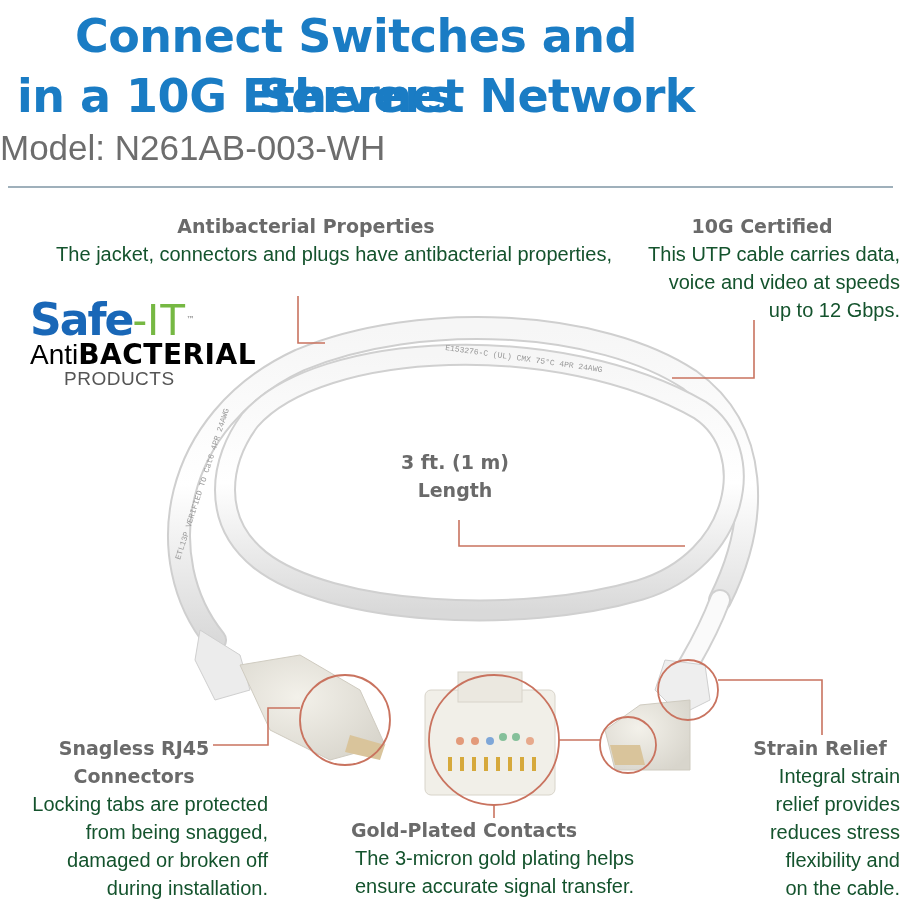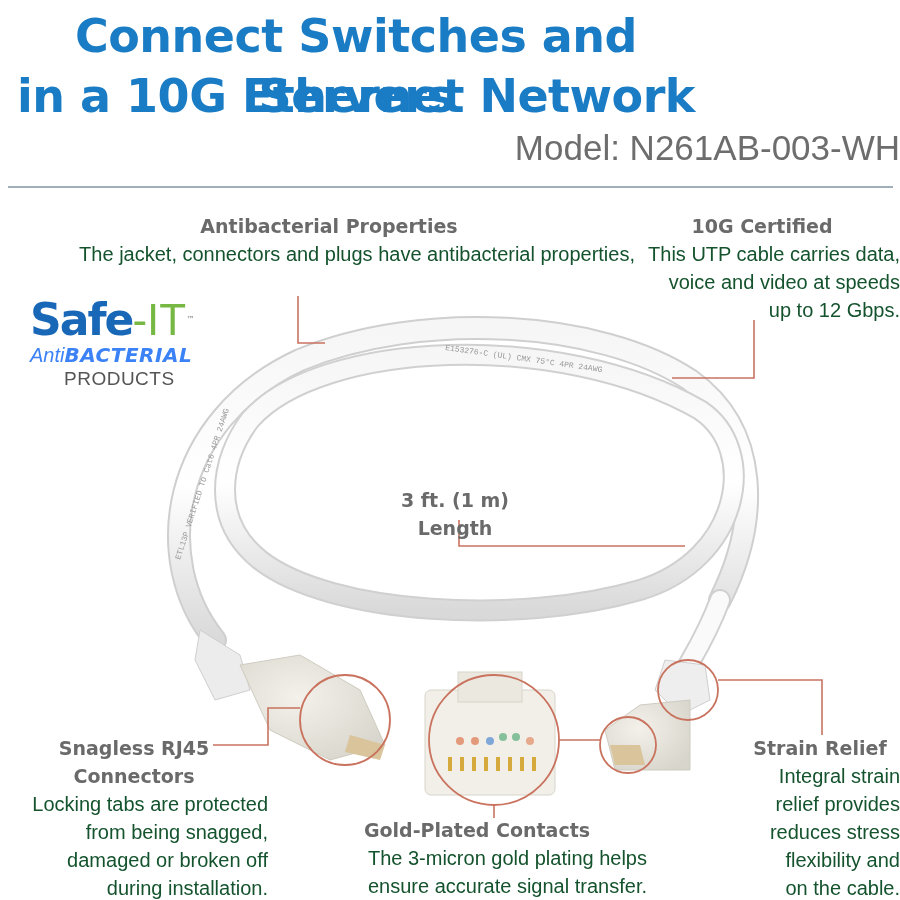--- a/index.html
+++ b/index.html
@@ -7,40 +7,40 @@
     .abs { position: absolute; }
 
     .headline {
       left: 0; width: 712px; text-align: center;
       color: #1a7cc4; font-weight: bold; font-family: "DejaVu Sans", sans-serif;
       font-size: 46px; letter-spacing: -0.5px; line-height: 60px;
     }
     #h1 { top: 6px; }
     #h2 { top: 66px; }
     #model {
-      top: 126px; left: 0; width: 900px; text-align: right;
+      top: 126px; left: 0; width: 900px; text-align: left;
       color: #6d6d6d; font-size: 35px; line-height: 44px; font-family: "Liberation Sans Narrow", "Liberation Sans", sans-serif;
     }
     #divider { top: 186px; left: 8px; width: 885px; height: 2px; background: #9fb0bb; }
 
     .ftitle { color: #6a6a6a; font-weight: bold; font-size: 19px; line-height: 28px; text-align: center; font-family: "DejaVu Sans", sans-serif; }
     .fdesc  { color: #14532d; font-size: 20px; line-height: 28px; text-align: right; font-family: "Liberation Sans", sans-serif; }
 
-    #f-anti { top: 212px; left: 0; width: 612px; padding-left: 23px; }
+    #f-anti { top: 212px; left: 0; width: 612px; }
     #f-10g  { top: 212px; left: 624px; width: 276px; }
-    #f-len  { top: 486px; left: 390px; width: 130px; }
+    #f-len  { top: 448px; left: 390px; width: 130px; }
     #f-rj45 { top: 734px; left: 0; width: 268px; }
-    #f-gold { top: 816px; left: 307px; width: 340px; }
+    #f-gold { top: 816px; left: 294px; width: 340px; }
     #f-strain { top: 734px; left: 740px; width: 160px; }
 
     #logo { top: 298px; left: 30px; width: 200px; }
     .safe { font-family: "DejaVu Sans", sans-serif; font-weight: bold; font-size: 44px; line-height: 44px; color: #1967b7; letter-spacing: -2px; }
     .it { color: #76b843; font-weight: normal; font-family: "Liberation Sans", sans-serif; letter-spacing: 0; }
     .tm { font-size: 8px; color: #999; vertical-align: top; }
-    .anti { font-family: "Liberation Sans", sans-serif; font-size: 20px; line-height: 26px; color: #3b82f6; font-style: italic; }
+    .anti { font-family: "Liberation Sans", sans-serif; font-size: 28px; line-height: 26px; color: #000000; }
     .anti b { font-family: "DejaVu Sans", sans-serif; letter-spacing: 0.5px; }
     .prod { font-family: "Liberation Sans", sans-serif; font-size: 19px; line-height: 22px; color: #555; padding-left: 34px; letter-spacing: 0.5px; }
 
     svg.art { position: absolute; left: 0; top: 0; }
   </style>
 </head>
 <body>
 
 <div class="abs headline" id="h1">Connect Switches and Servers</div>
 <div class="abs headline" id="h2">in a 10G Ethernet Network</div>

